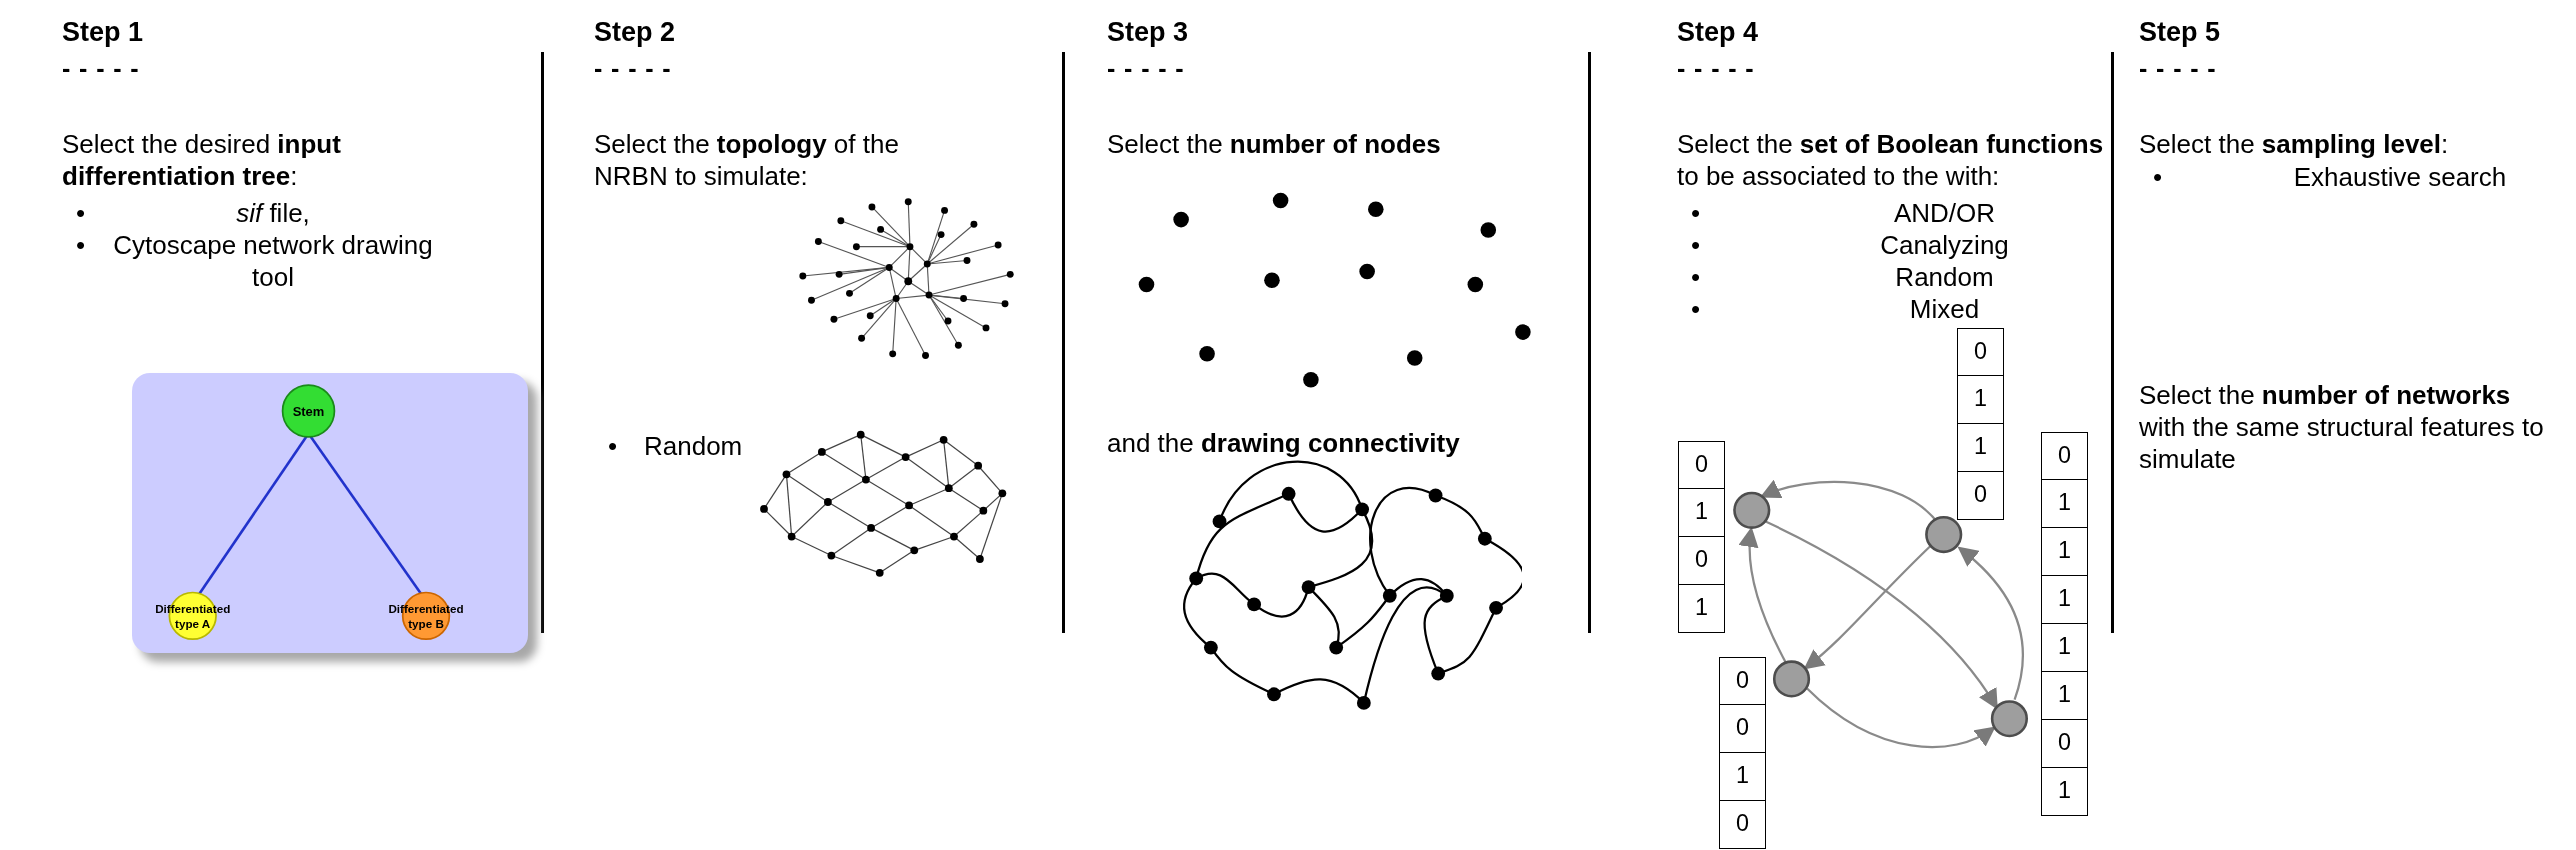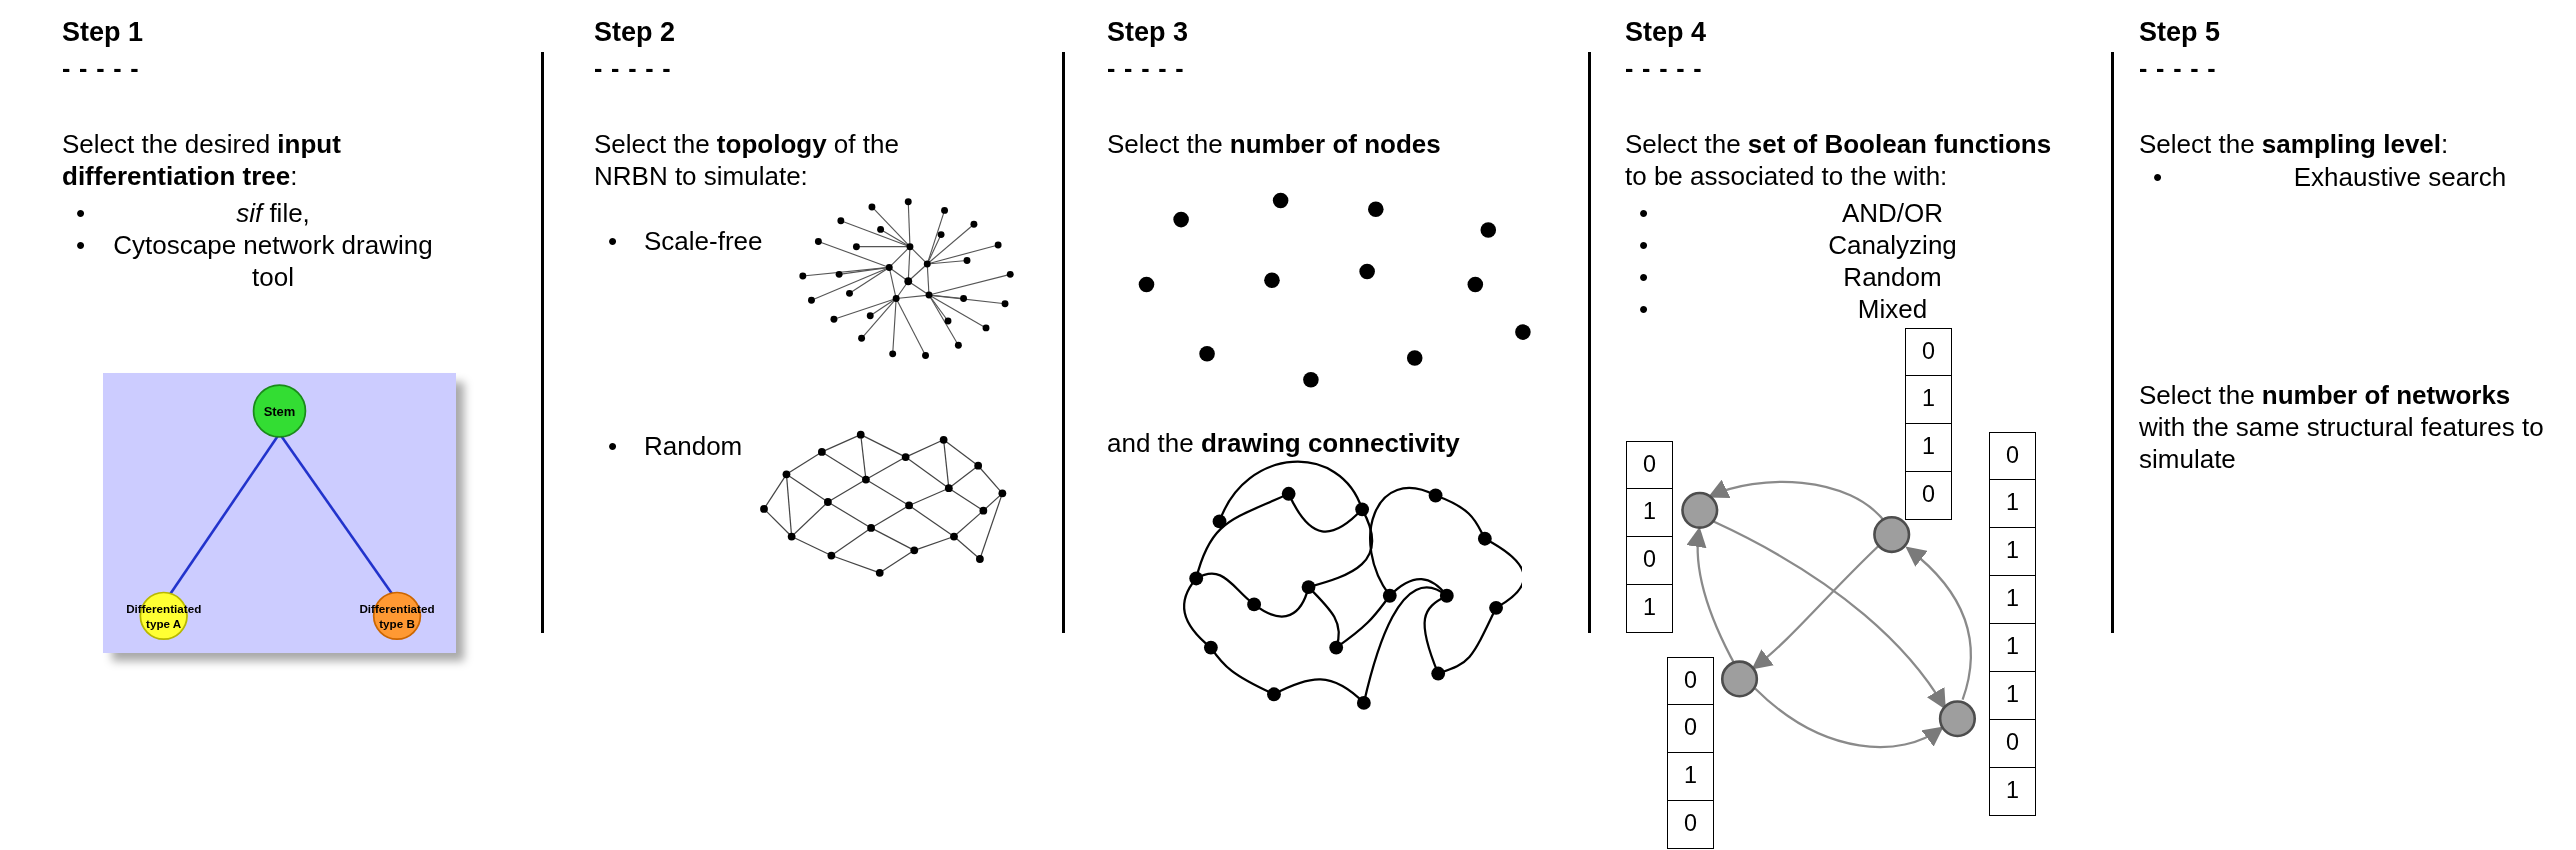--- a/index.html
+++ b/index.html
@@ -13,44 +13,45 @@
   }
   .canvas { position:absolute; inset:0;margin-left:43px; }
 
   .vline { position:absolute; top:52px; width:2.6px; height:581px; background:#000; }
   .vl1 { left:498px; } .vl2 { left:1019px; } .vl3 { left:1545px; } .vl4 { left:2068px; }
 
   .col { position:absolute; top:15.6px; }
   .col1 { left:19px;   width:372px; }
   .col2 { left:551px;  width:467px; }
   .col3 { left:1064px; width:480px; }
-  .col4 { left:1582px; width:485px; }
+  .col4 { left:1634px; width:485px; }
   .col5 { left:2096px; width:472px; }
 
   .step-title { font-size:27px; font-weight:bold; line-height:33px; }
   .dashes { font-size:25px; font-weight:bold; line-height:29px; margin-top:5.2px; letter-spacing:0.9px; }
   .para { font-size:26px; line-height:32px; margin-top:45px; }
   .para b { font-weight:bold; }
   .para2 { position:absolute; font-size:26px; line-height:32px; }
 
   ul.bullets { list-style:none; margin-top:5.2px;text-align:center; }
   ul.bullets li, .abullet {
     font-size:26px; line-height:32px; padding-left:50px; position:relative;
   }
   ul.bullets li::before, .abullet::before {
     content:"\2022"; position:absolute; left:14px;
   }
   .abullet { position:absolute; width:100%; }
 
   .fig { position:absolute; }
 
   .tree-figure {
-    position:absolute; left:41px; top:357px; width:353px; height:280px;
+    position:absolute; left:70px; top:357px; width:396px; height:280px;
     background:#ccccff;
     box-shadow:8.7px 8.7px 8.7px #a8a8a8;
+    border-radius:18px;
   }
 
   
   .bn-diagram { position:absolute; left:0; top:305px; width:485px; height:530px; }
   .bn-svg { position:absolute; left:0; top:0; }
   .ttable { position:absolute; background:#fff; }
   .cell {
     width:47px; height:48px; border:1.7px solid #000; background:#fff;
     display:flex; align-items:center; justify-content:center;
     font-size:23.4px; line-height:1;
@@ -98,21 +99,20 @@
         </g>
       </svg>
     </div>
   </section>
 
   <section class="col col2">
     <h2 class="step-title">Step 2</h2>
     <div class="dashes">- - - - -</div>
     <p class="para" style="width:385px;"><span>Select the </span><b>topology</b><span> of the NRBN to simulate:</span></p>
 
-    <div class="abullet" style="top:209px;"><span>Scale-free</span></div>
     <div class="abullet" style="top:414px;"><span>Random</span></div>
 
     <svg class="fig" style="left:195px; top:177px;" width="229" height="186" viewBox="0 0 265 215">
       <g stroke="#555" stroke-width="1.3">
         <line x1="138" y1="102" x2="116" y2="86"></line>
           <line x1="138" y1="102" x2="160" y2="82"></line>
         <line x1="138" y1="102" x2="124" y2="122"></line>
           <line x1="138" y1="102" x2="162" y2="118"></line>
         <line x1="138" y1="102" x2="140" y2="62"></line>
           <line x1="116" y1="86" x2="140" y2="62"></line>

